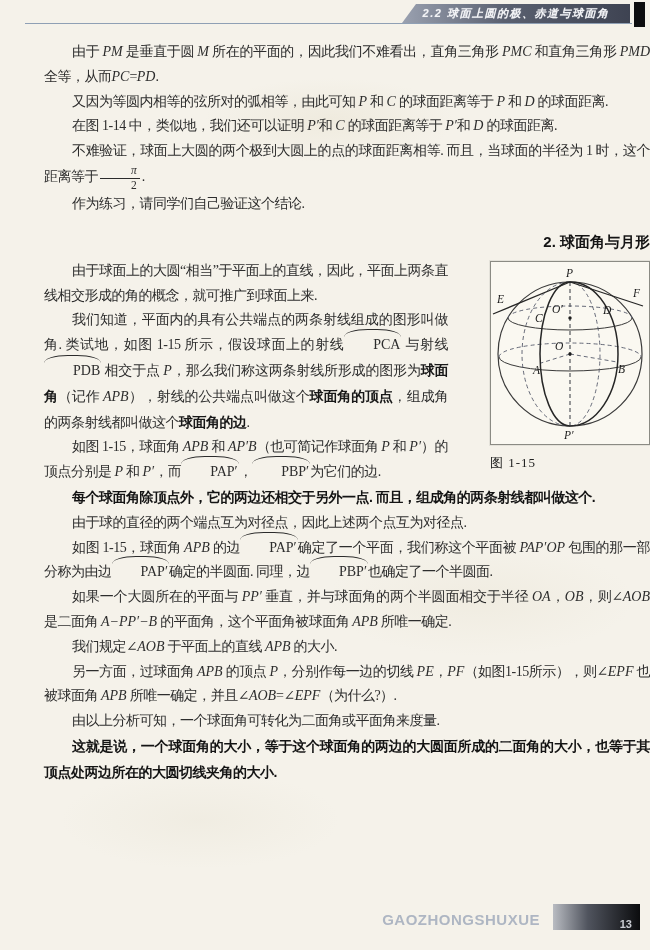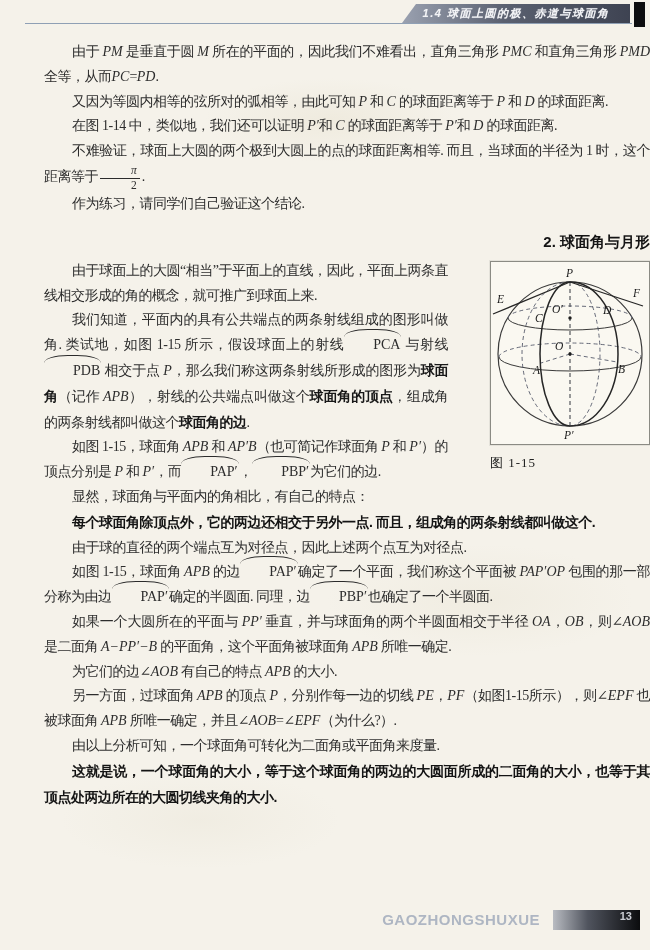--- a/index.html
+++ b/index.html
@@ -69,37 +69,37 @@
   svg text{font-family:"Liberation Serif","DejaVu Serif",serif;font-style:italic;font-size:11.5px;fill:#1d1d1d;}
   
   .footer{position:absolute;left:0;bottom:20px;width:650px;height:22px;}
   .footer-brand{
     position:absolute;right:110px;bottom:2px;
     font-family:"Liberation Sans","DejaVu Sans",sans-serif;
     font-size:15px;font-weight:bold;letter-spacing:0.5px;color:#aeb6c3;
     transform:scaleY(.92);
   }
   .footer-bar{
-    position:absolute;right:10px;bottom:0;width:87px;height:20px;
+    position:absolute;right:10px;bottom:0;width:87px;height:26px;
     background:linear-gradient(to right,#b9bcc2,#50545e 40%,#0b0c0e);
-    display:flex;align-items:flex-start;justify-content:flex-end;
+    display:flex;align-items:flex-end;justify-content:flex-end;
   }
   .footer-bar span{
     color:#c9ccd2;font-family:"Liberation Sans","DejaVu Sans",sans-serif;
     font-size:11px;font-weight:bold;margin-right:8px;
   }
 </style>
 </head>
 <body>
 
 <div class="page">
 
   <div class="header-rule"></div>
   <div class="header-bar">
-    <span>1.4  球面上圆的极、赤道与球面角</span>
+    <span>2.2  球面上圆的极、赤道与球面角</span>
   </div>
   <div class="header-endcap"></div>
 
   <div class="content">
     <div id="text-top">
         <p class="para"><span class="seg-n">由于 </span><span class="seg-i">PM</span><span class="seg-n"> 是垂直于圆 </span><span class="seg-i">M</span><span class="seg-n"> 所在的平面的，因此我们不难看出，直角三角形 </span><span class="seg-i">PMC</span><span class="seg-n"> 和直角三角形 </span><span class="seg-i">PMD</span><span class="seg-n"> 全等，从而</span><span class="seg-i">PC</span><span class="seg-n">=</span><span class="seg-i">PD</span><span class="seg-n">.</span></p>
         <p class="para"><span class="seg-n">又因为等圆内相等的弦所对的弧相等，由此可知 </span><span class="seg-i">P</span><span class="seg-n"> 和 </span><span class="seg-i">C</span><span class="seg-n"> 的球面距离等于 </span><span class="seg-i">P</span><span class="seg-n"> 和 </span><span class="seg-i">D</span><span class="seg-n"> 的球面距离.</span></p>
         <p class="para"><span class="seg-n">在图 1-14 中，类似地，我们还可以证明 </span><span class="seg-i">P′</span><span class="seg-n">和 </span><span class="seg-i">C</span><span class="seg-n"> 的球面距离等于 </span><span class="seg-i">P′</span><span class="seg-n">和 </span><span class="seg-i">D</span><span class="seg-n"> 的球面距离.</span></p>
         <p class="para"><span class="seg-n">不难验证，球面上大圆的两个极到大圆上的点的球面距离相等. 而且，当球面的半径为 1 时，这个距离等于</span><span class="frac"><span class="fnum">π</span><span class="fden">2</span></span><span class="seg-n">.</span></p>
         <p class="para"><span class="seg-n">作为练习，请同学们自己验证这个结论.</span></p>
@@ -147,26 +147,25 @@
           <text x="73" y="177">P′</text>
         </svg>
       </div>
       <div class="figure-caption">图 1-15</div>
     </div>
 
     <div id="text-main">
         <p class="para"><span class="seg-n">由于球面上的大圆“相当”于平面上的直线，因此，平面上两条直线相交形成的角的概念，就可推广到球面上来.</span></p>
         <p class="para"><span class="seg-n">我们知道，平面内的具有公共端点的两条射线组成的图形叫做角. 类试地，如图 1-15 所示，假设球面上的射线</span><span class="seg-arc">PCA</span><span class="seg-n"> 与射线 </span><span class="seg-arc">PDB</span><span class="seg-n"> 相交于点 </span><span class="seg-i">P</span><span class="seg-n">，那么我们称这两条射线所形成的图形为</span><span class="seg-b">球面角</span><span class="seg-n">（记作 </span><span class="seg-i">APB</span><span class="seg-n">），射线的公共端点叫做这个</span><span class="seg-b">球面角的顶点</span><span class="seg-n">，组成角的两条射线都叫做这个</span><span class="seg-b">球面角的边</span><span class="seg-n">.</span></p>
         <p class="para"><span class="seg-n">如图 1-15，球面角 </span><span class="seg-i">APB</span><span class="seg-n"> 和 </span><span class="seg-i">AP′B</span><span class="seg-n">（也可简记作球面角 </span><span class="seg-i">P</span><span class="seg-n"> 和 </span><span class="seg-i">P′</span><span class="seg-n">）的顶点分别是 </span><span class="seg-i">P</span><span class="seg-n"> 和 </span><span class="seg-i">P′</span><span class="seg-n">，而</span><span class="seg-arc">PAP′</span><span class="seg-n">，</span><span class="seg-arc">PBP′</span><span class="seg-n">为它们的边.</span></p>
-        <p class="para"><span class="seg-n">显然，球面角与平面内的角相比，有自己的特点：</span></p>
         <p class="para para-bold"><span class="seg-b">每个球面角除顶点外，它的两边还相交于另外一点. 而且，组成角的两条射线都叫做这个.</span></p>
         <p class="para"><span class="seg-n">由于球的直径的两个端点互为对径点，因此上述两个点互为对径点.</span></p>
         <p class="para"><span class="seg-n">如图 1-15，球面角 </span><span class="seg-i">APB</span><span class="seg-n"> 的边</span><span class="seg-arc">PAP′</span><span class="seg-n">确定了一个平面，我们称这个平面被 </span><span class="seg-i">PAP′OP</span><span class="seg-n"> 包围的那一部分称为由边</span><span class="seg-arc">PAP′</span><span class="seg-n">确定的半圆面. 同理，边</span><span class="seg-arc">PBP′</span><span class="seg-n">也确定了一个半圆面.</span></p>
         <p class="para"><span class="seg-n">如果一个大圆所在的平面与 </span><span class="seg-i">PP′</span><span class="seg-n"> 垂直，并与球面角的两个半圆面相交于半径 </span><span class="seg-i">OA</span><span class="seg-n">，</span><span class="seg-i">OB</span><span class="seg-n">，则∠</span><span class="seg-i">AOB</span><span class="seg-n"> 是二面角 </span><span class="seg-i">A−PP′−B</span><span class="seg-n"> 的平面角，这个平面角被球面角 </span><span class="seg-i">APB</span><span class="seg-n"> 所唯一确定.</span></p>
-        <p class="para"><span class="seg-n">为它们的边∠</span><span class="seg-i">AOB</span><span class="seg-n"> 有自己的特点 </span><span class="seg-i">APB</span><span class="seg-n"> 的大小.</span></p>
+        <p class="para"><span class="seg-n">我们规定∠</span><span class="seg-i">AOB</span><span class="seg-n"> 于平面上的直线 </span><span class="seg-i">APB</span><span class="seg-n"> 的大小.</span></p>
         <p class="para"><span class="seg-n">另一方面，过球面角 </span><span class="seg-i">APB</span><span class="seg-n"> 的顶点 </span><span class="seg-i">P</span><span class="seg-n">，分别作每一边的切线 </span><span class="seg-i">PE</span><span class="seg-n">，</span><span class="seg-i">PF</span><span class="seg-n">（如图1-15所示），则∠</span><span class="seg-i">EPF</span><span class="seg-n"> 也被球面角 </span><span class="seg-i">APB</span><span class="seg-n"> 所唯一确定，并且∠</span><span class="seg-i">AOB</span><span class="seg-n">=∠</span><span class="seg-i">EPF</span><span class="seg-n">（为什么?）.</span></p>
         <p class="para"><span class="seg-n">由以上分析可知，一个球面角可转化为二面角或平面角来度量.</span></p>
         <p class="para para-bold"><span class="seg-b">这就是说，一个球面角的大小，等于这个球面角的两边的大圆面所成的二面角的大小，也等于其顶点处两边所在的大圆切线夹角的大小.</span></p>
       </div>
   </div>
 
   <div class="footer">
     <span class="footer-brand">GAOZHONGSHUXUE</span>
     <div class="footer-bar">
       <span>13</span>

